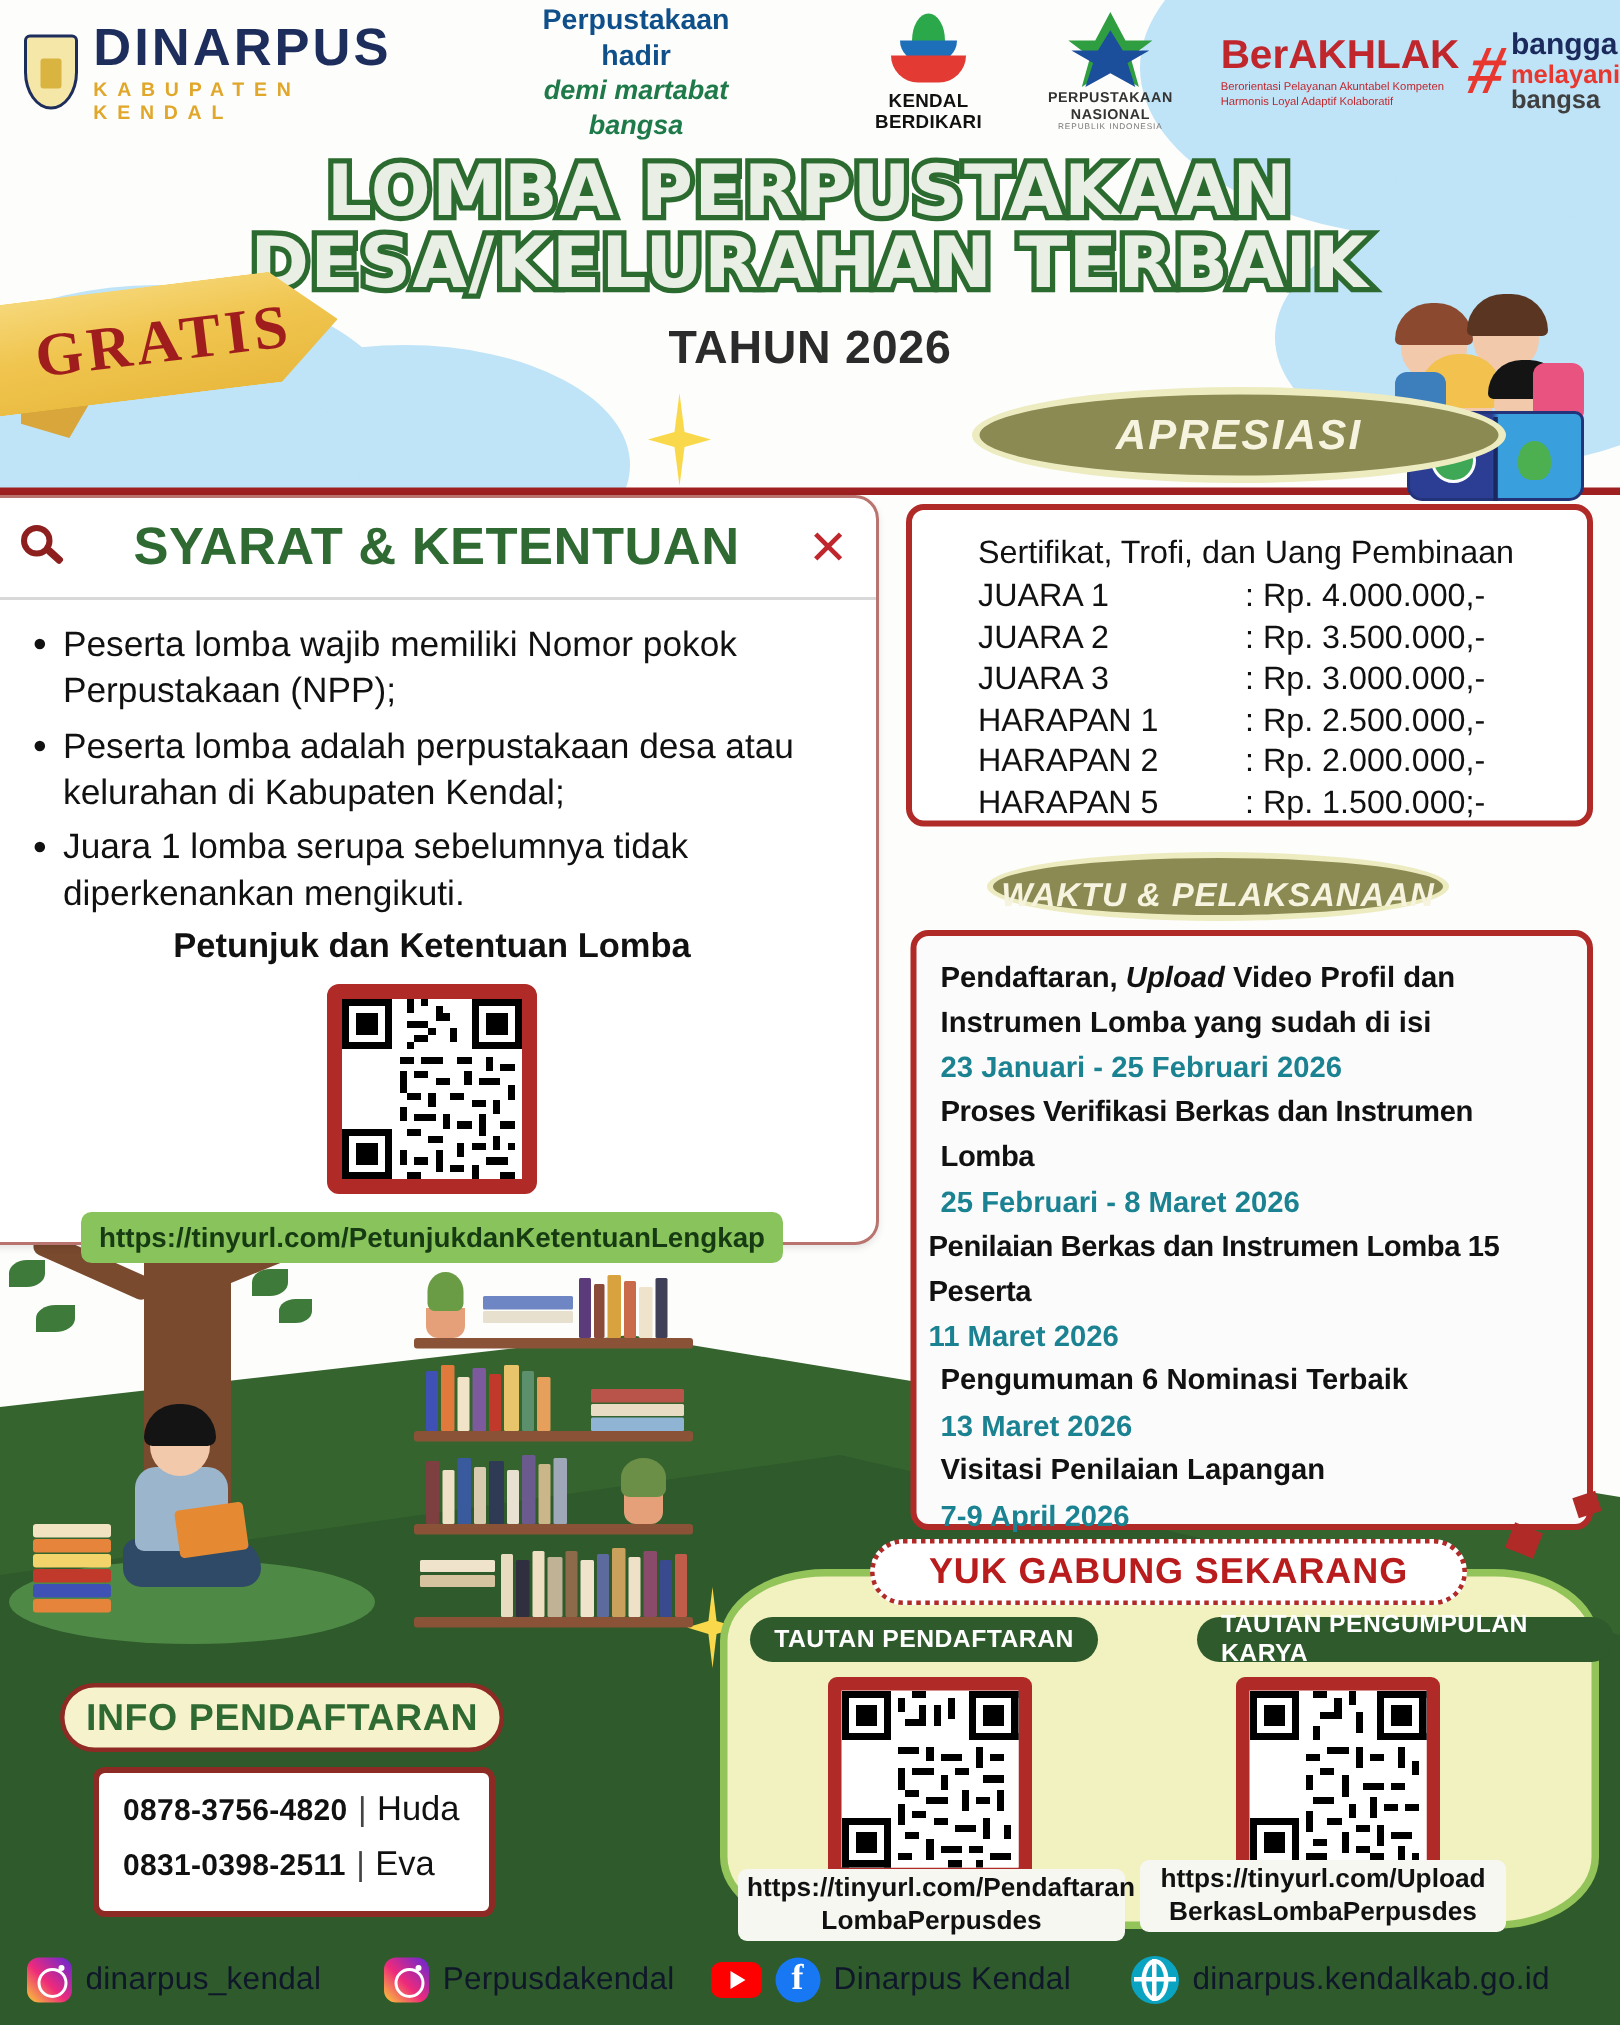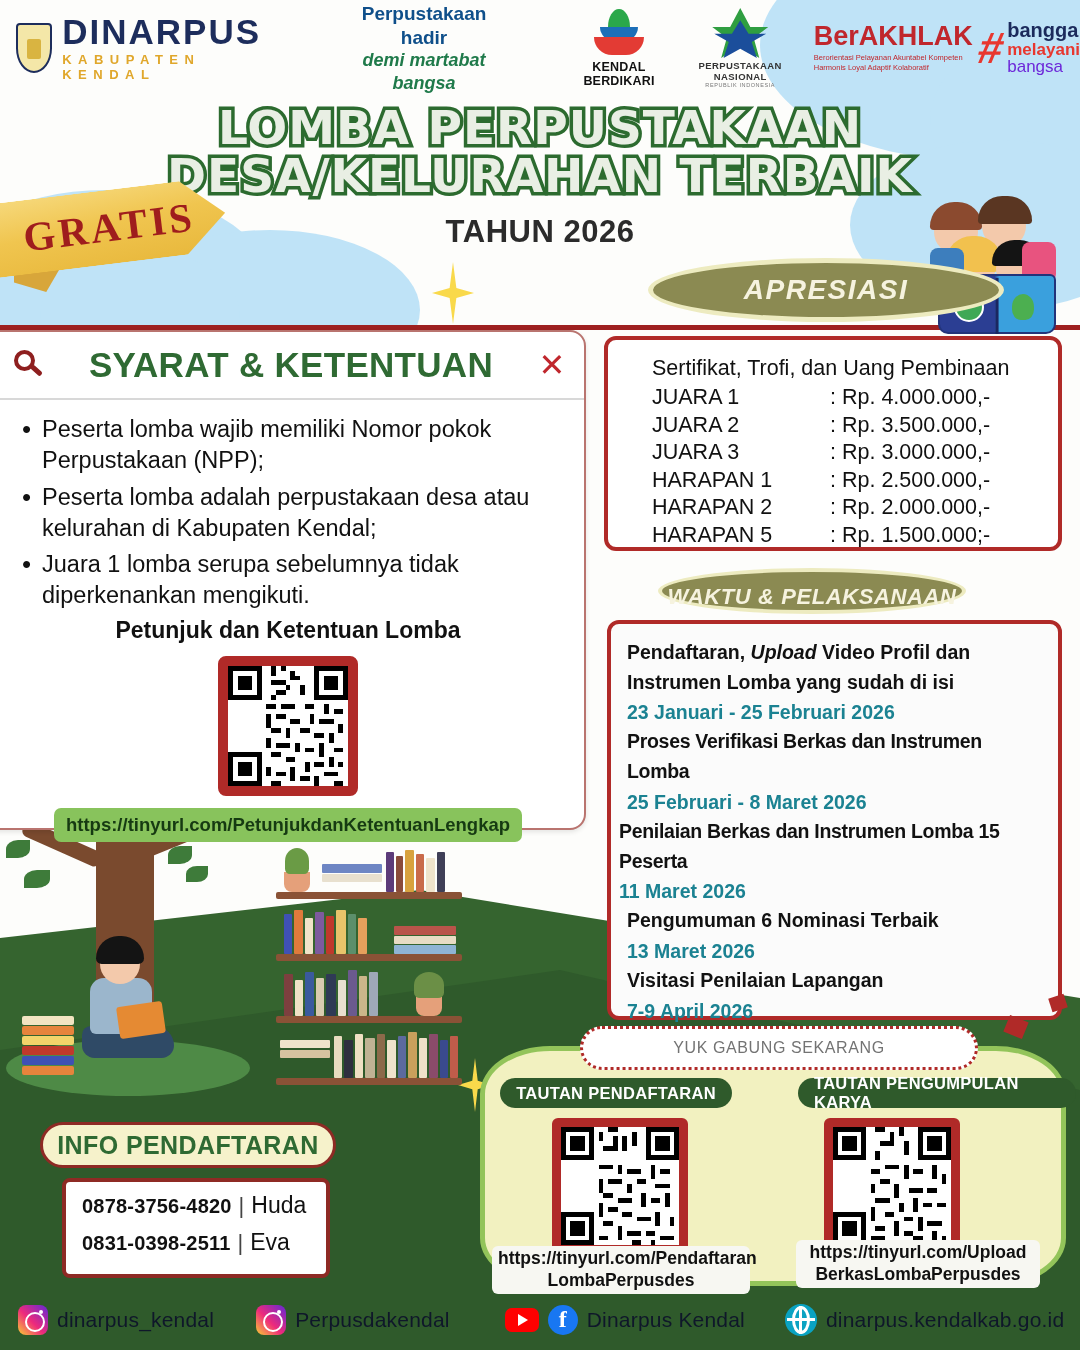--- a/index.html
+++ b/index.html
@@ -50,21 +50,21 @@
   .pn-t2 { font-size: 5.5px; color: #777; letter-spacing: .6px; }
 
   .logo-berakhlak { margin-left: 26px; display:flex; align-items:center; }
   .ba-left { text-align:left; }
   .ba-main { font-size: 27px; font-weight: 700; color: #c0272d; line-height:1; }
   .ba-sub { font-size: 7.5px; color: #c0272d; line-height: 1.28; margin-top: 3px; max-width: 185px; }
   .ba-hash { font-size: 44px; font-weight: 700; color: #e8372f; margin: 0 4px 0 6px; transform: skewX(-12deg); line-height: .8; }
   .ba-right { line-height: 1.02; }
   .ba-r1 { font-size: 20px; font-weight: 700; color: #1b2a5c; }
   .ba-r2 { font-size: 17px; font-weight: 700; color: #e8372f; }
-  .ba-r3 { font-size: 17px; font-weight: 400; color: #6d28d9; }
+  .ba-r3 { font-size: 17px; font-weight: 700; color: #404040; }
 
   
   .title-block { position: absolute; top: 104px; left: 0; width: 1080px; text-align: center; z-index: 6; }
   .title-main {
     font-family: "DejaVu Sans", sans-serif;
     font-size: 47px; font-weight: 700; letter-spacing: 1px; line-height: 1.02;
     color: #e9efe4;
     -webkit-text-stroke: 7px #2c6b2f;
     paint-order: stroke fill;
     text-transform: uppercase;
@@ -187,21 +187,21 @@
   .phone-row { font-size: 20px; color:#111; line-height: 1.0; margin-bottom: 14px; display:flex; align-items: baseline; }
   .phone-num { font-weight: 700; letter-spacing: .2px; }
   .phone-sep { margin: 0 7px; color:#444; font-size: 22px; }
   .phone-name { font-size: 23px; }
 
   
   .join-panel { position:absolute; left: 480px; top: 1046px; width: 586px; height: 240px;
      background:#f2f1c0; border: 5px solid #93c45a; border-radius: 70px / 48px; z-index: 11; }
   .join-title { position:absolute; left: 580px; top: 1026px; width: 398px; height: 44px; background:#fff;
      border: 3px dotted #b02a28; border-radius: 26px; display:flex; align-items:center; justify-content:center; z-index: 13; }
-  .join-title span { font-size: 16px; font-weight:400; color:#737373; letter-spacing:.6px; }
+  .join-title span { font-size: 24px; font-weight:700; color:#b91c1c; letter-spacing:.6px; }
 
   .tab-pill { position:absolute; height: 30px; background:#2f5a2b; border-radius: 15px;
      display:flex; align-items:center; justify-content:center; z-index: 13; padding: 0 16px; }
   .tab-pill span { font-size: 16.5px; font-weight: 700; color:#fff; letter-spacing:.3px; }
 
   .qr-small { width: 136px; height: 136px; border: 9px solid #b02a28; border-radius:6px; background:#fff; z-index:13; position:absolute; }
   .qr-cap { position:absolute; z-index: 14; background:#f7f7f2; border-radius:6px; padding: 2px 6px;
      font-size: 17.5px; font-weight:700; color:#111; text-align:center; line-height: 1.25; }
 
   
@@ -701,35 +701,35 @@
         <rect x="17" y="23" width="2" height="1"></rect>
           <rect x="23" y="23" width="1" height="2"></rect>
       </g>
     </svg>
   </div>
 
   <div class="qr-cap" style="left:492px; top:1246px; width:258px;">
     <span>https://tinyurl.com/Pendaftaran</span><br>
     <span>LombaPerpusdes</span>
   </div>
-  <div class="qr-cap" style="left:796px; top:1240px; width:244px;">
+  <div class="qr-cap" style="left:760px; top:1240px; width:244px;">
     <span>https://tinyurl.com/Upload</span><br>
     <span>BerkasLombaPerpusdes</span>
   </div>
 
   <div class="social">
     <div class="s-item" style="margin-left:18px;">
       <div class="ig-ic"></div>
       <div class="s-label">dinarpus_kendal</div>
     </div>
     <div class="s-item" style="margin-left:42px;">
       <div class="ig-ic"></div>
       <div class="s-label">Perpusdakendal</div>
     </div>
-    <div class="s-item" style="margin-left:55px;">
+    <div class="s-item" style="margin-left:24px;">
       <div class="yt-ic"></div>
       <div class="fb-ic" style="margin-left:9px;"></div>
       <div class="s-label">Dinarpus Kendal</div>
     </div>
     <div class="s-item" style="margin-left:40px;">
       <div class="web-ic">
           <div class="web-ring"></div>
         </div>
       <div class="s-label">dinarpus.kendalkab.go.id</div>
     </div>

